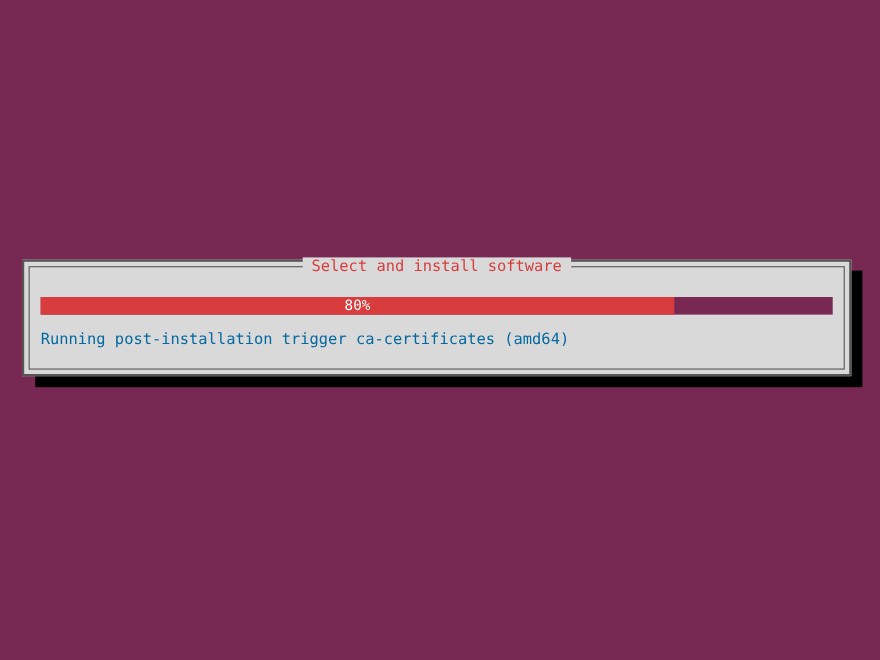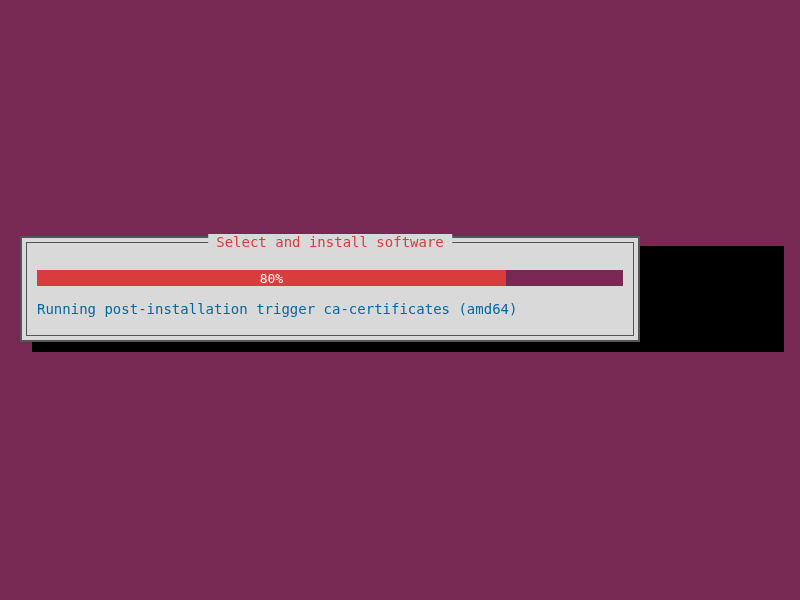--- a/index.html
+++ b/index.html
@@ -17,21 +17,21 @@
       left: 32px;
       top: 246px;
       width: 752px;
       height: 106px;
       background: #000;
     }
     .dialog {
       position: absolute;
       left: 20px;
       top: 236px;
-      width: 620px;
+      width: 754px;
       height: 106px;
       background: #d9d9d9;
       border: 2px solid #555;
     }
     .dialog-inner {
       position: absolute;
       left: 4px;
       top: 4px;
       right: 4px;
       bottom: 4px;

